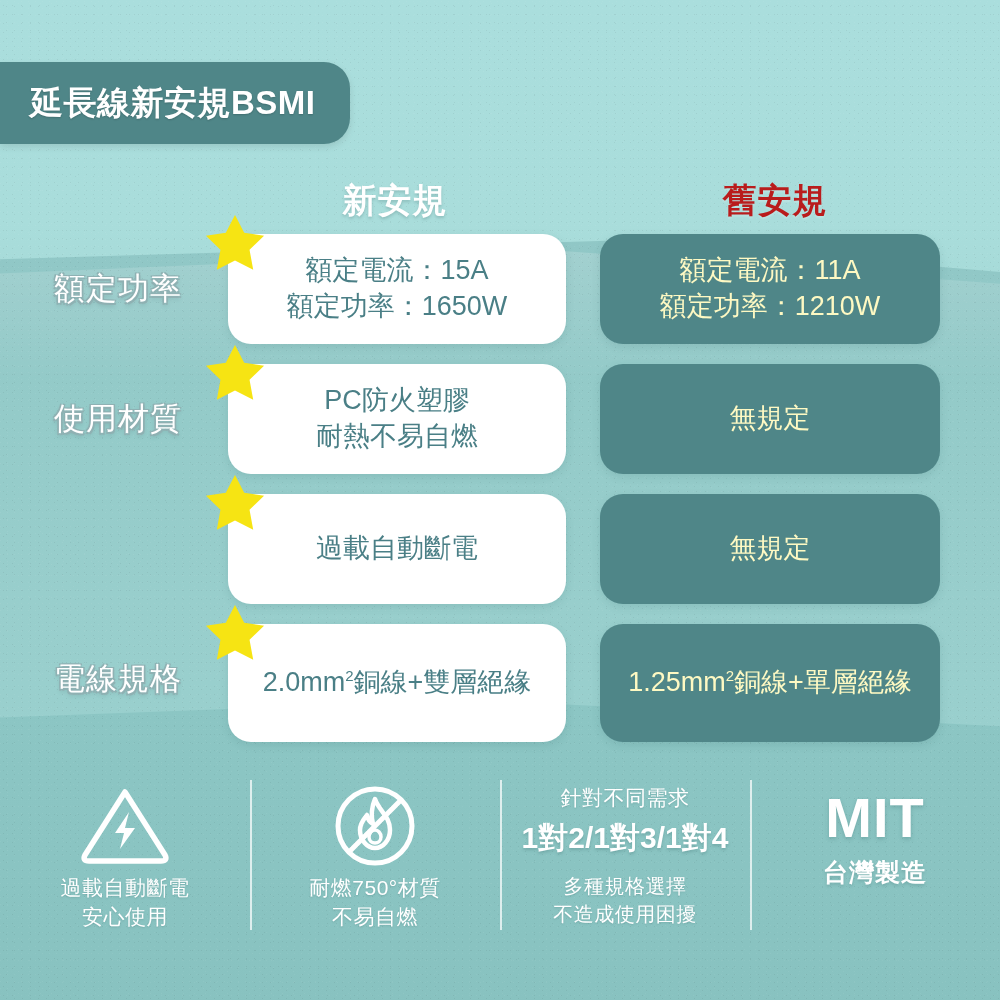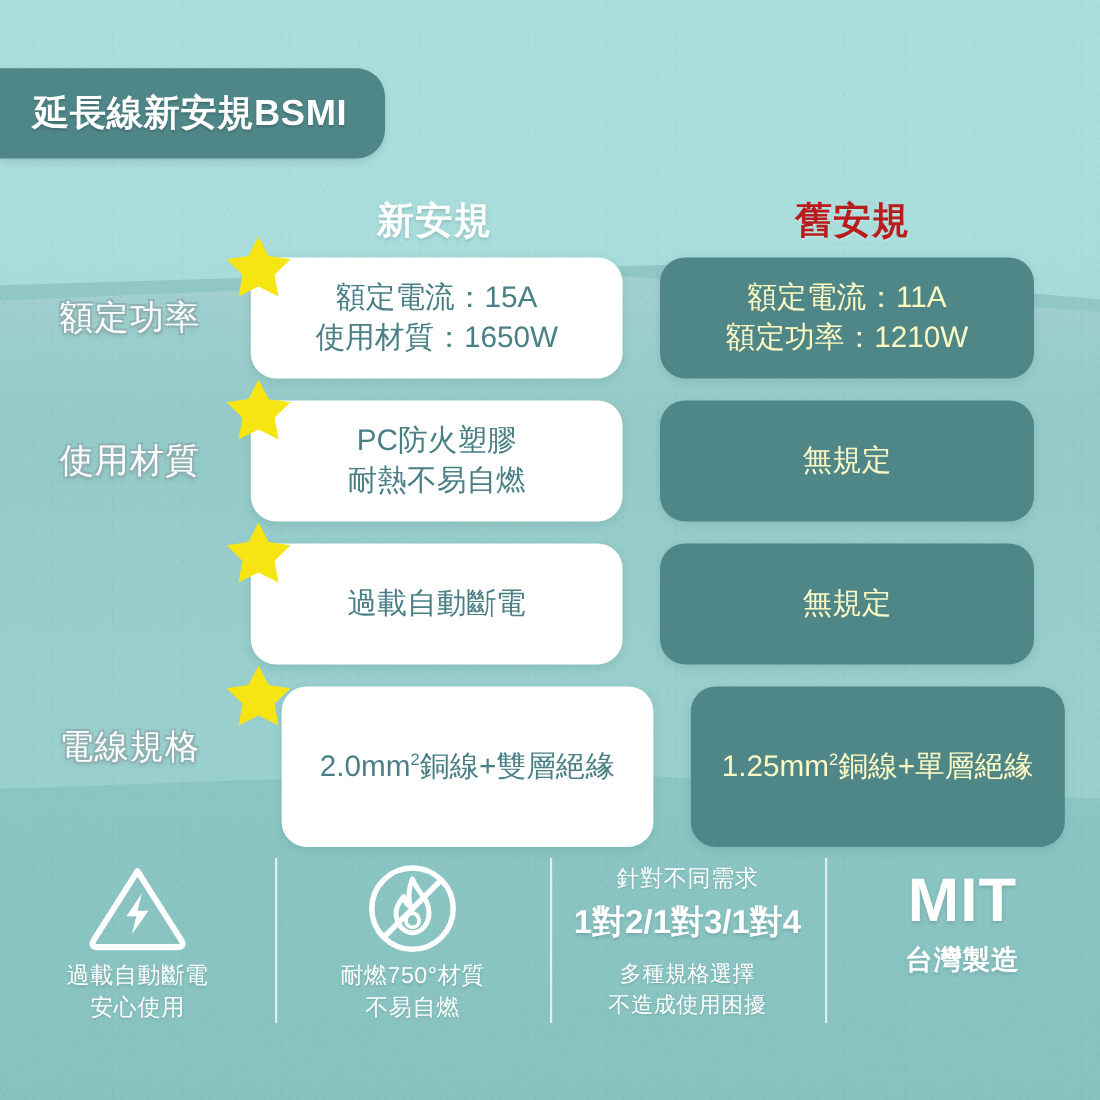--- a/index.html
+++ b/index.html
@@ -171,21 +171,21 @@
     font-weight: 500;
     white-space: nowrap;
   }
   .card-new .card-line { color: #4a7f86; }
   .card-old .card-line { color: #fef9c3; }
   .card-line sup {
     font-size: 15px;
     vertical-align: super;
     line-height: 0;
   }
-  .card.tall { height: 146px; margin-left: 28px; }
+  .card.tall { height: 118px; }
 
   
   .star {
     position: absolute;
     width: 62px;
     height: 62px;
     left: 204px;
     top: -22px;
     color: #f6e413;
     z-index: 3;
@@ -295,21 +295,21 @@
 
     <div class="row" style="top:234px">
       <div class="row-label">額定功率</div>
       <div class="star">
         <svg viewBox="0 0 64 64" aria-hidden="true">
           <polygon fill="currentColor" points="32,3 41.5,21.5 62,24.5 47,39 50.8,59.5 32,50 13.2,59.5 17,39 2,24.5 22.5,21.5"></polygon>
         </svg>
       </div>
       <div class="card card-new">
         <div class="card-line">額定電流：15A</div>
-        <div class="card-line">使用材質：1650W</div>
+        <div class="card-line">額定功率：1650W</div>
       </div>
       <div class="card card-old">
         <div class="card-line">額定電流：11A</div>
         <div class="card-line">額定功率：1210W</div>
       </div>
     </div>
 
     <div class="row" style="top:364px">
       <div class="row-label">使用材質</div>
       <div class="star">

